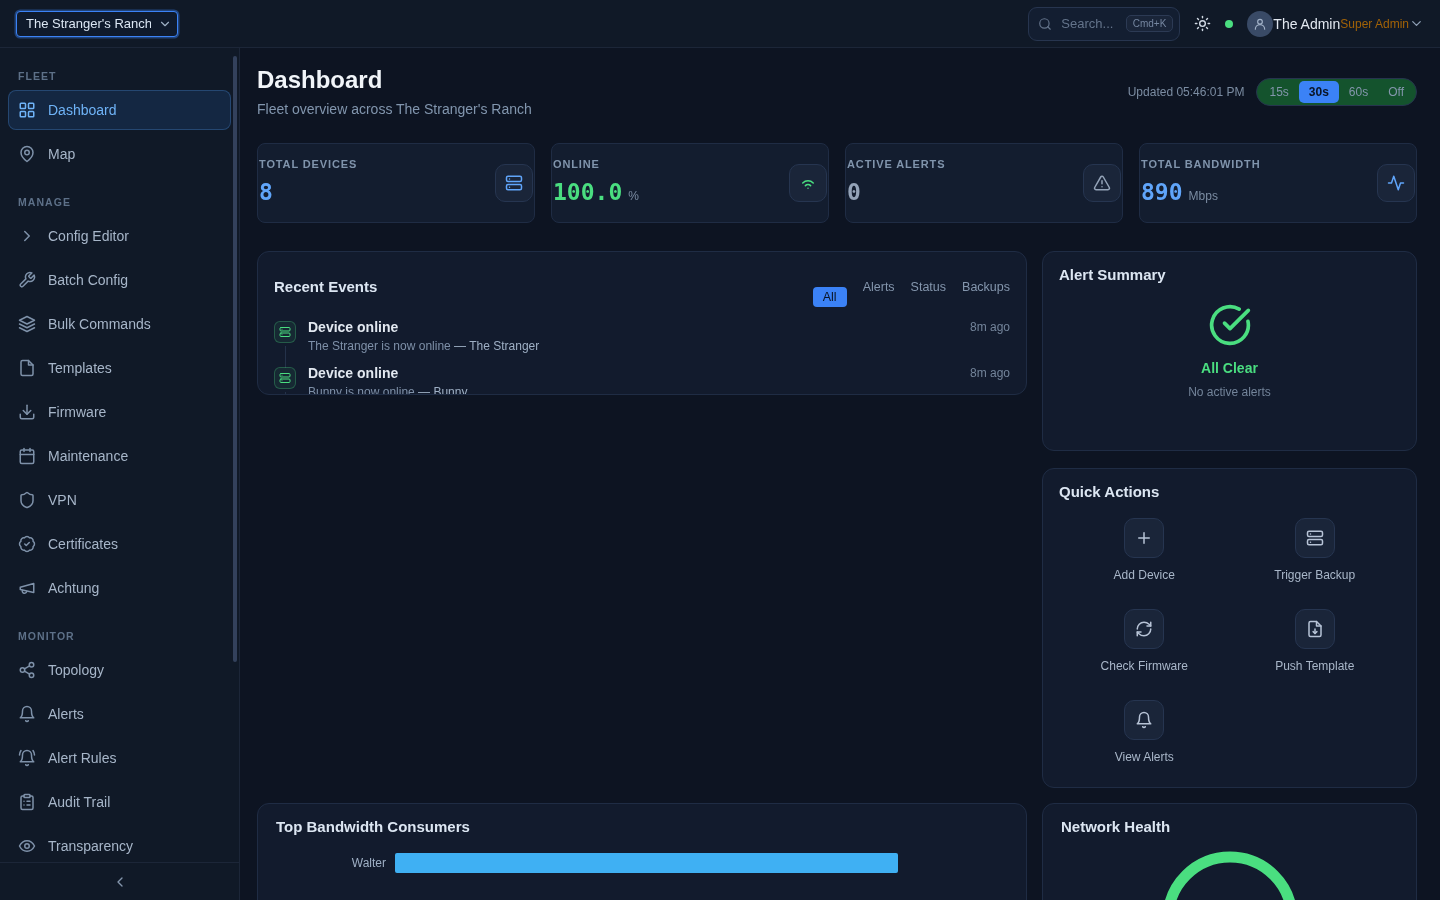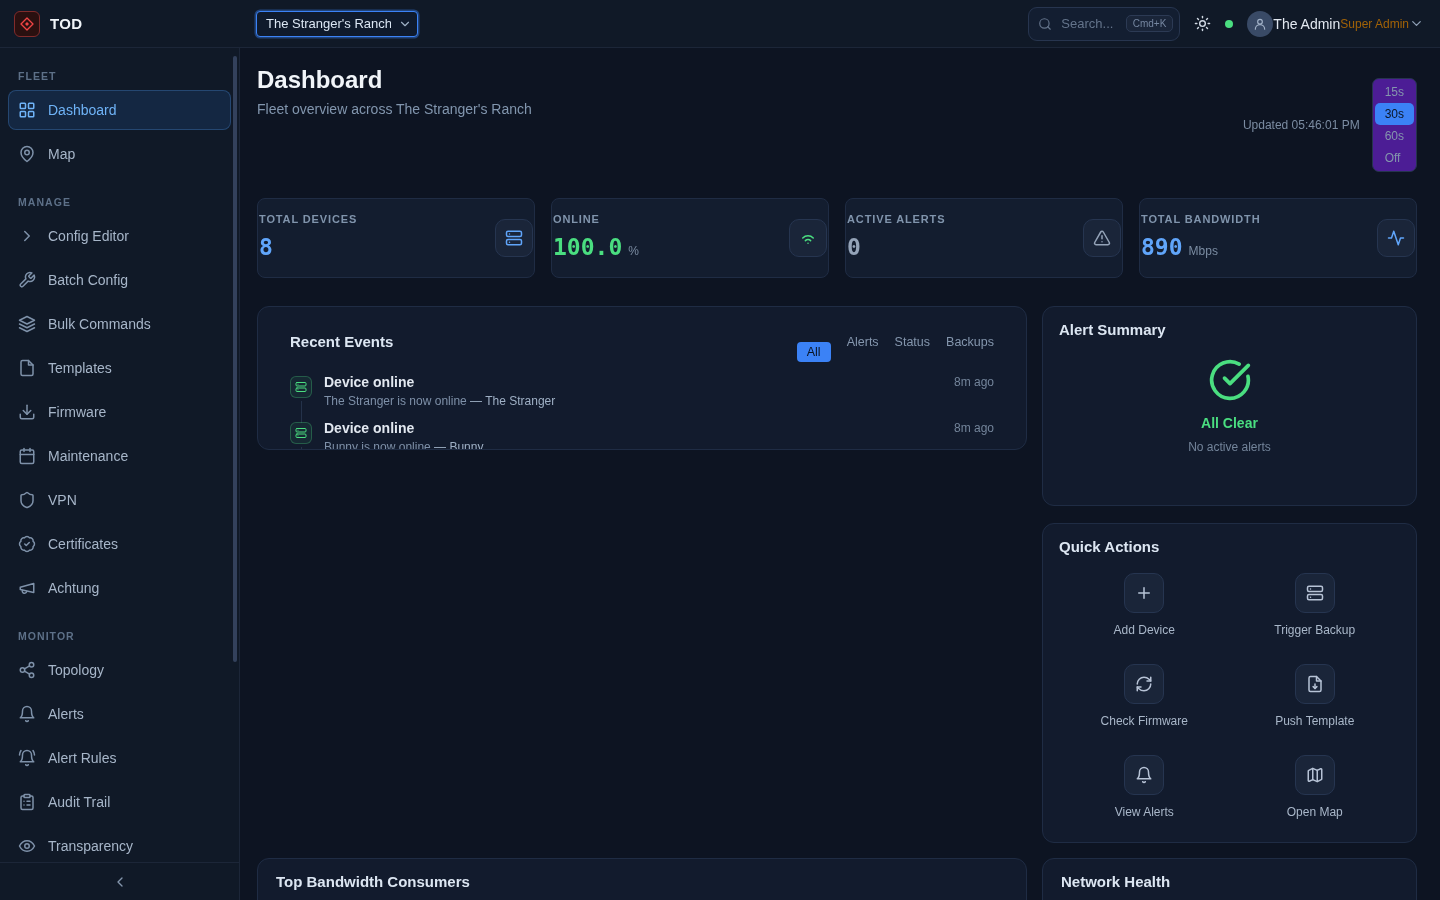--- a/index.html
+++ b/index.html
@@ -84,23 +84,23 @@
     display:flex; align-items:center; justify-content:center; color:#8496ad; cursor:pointer;
   }
 
   
   .main { flex:1; padding:14px 23px 0 17px; overflow:hidden; height:852px; }
   .page-head { display:flex; align-items:flex-start; }
   .page-title { font-size:24px; font-weight:700; margin:4px 0 7px; color:#f1f5f9; }
   .page-sub { margin:0; font-size:14px; color:#8296ae; }
   .head-right { margin-left:auto; display:flex; align-items:center; gap:12px; margin-top:16px; }
   .updated { font-size:12px; color:#7b8ca2; }
-  .segmented { display:flex; background:#4c1d95; border:1px solid #26344e; border-radius:7px; padding:2px;flex-direction:column; }
+  .segmented { display:flex; background:#14532d; border:1px solid #26344e; border-radius:14px; padding:2px; }
   .segment { font-size:12px; color:#8496ad; padding:4px 10px; border-radius:5px; cursor:pointer; }
-  .segment.active { background:#3b82f6; color:#0a1424; font-weight:400; }
+  .segment.active { background:#3b82f6; color:#0a1424; font-weight:700; }
 
   .stats-row { display:flex; gap:16px; margin-top:26px; }
   .stat-card {
     flex:1; height:80px; background:#131d2f; border:1px solid #1f2c44; border-radius:8px;
     padding:14px 1px; display:flex; justify-content:space-between;
   }
   .stat-label { font-size:11px; font-weight:700; letter-spacing:.08em; color:#8094ac; }
   .stat-value-row { margin-top:9px; display:flex; align-items:baseline; gap:6px; }
   .stat-value { font-family:"DejaVu Sans Mono",monospace; font-size:23px; font-weight:700; }
   .stat-unit { font-size:12px; color:#7b8ca2; }
@@ -109,21 +109,21 @@
     display:flex; align-items:center; justify-content:center; align-self:center;
   }
   .c-blue { color:#60a5fa; } .c-green { color:#4ade80; } .c-gray { color:#94a3b8; }
 
   .content-grid { display:flex; gap:15px; margin-top:28px; }
   .col-left { width:770px; flex-shrink:0; }
   .col-right { flex:1; }
   .panel { background:#121b2d; border:1px solid #1f2c44; border-radius:12px; }
   .panel-title { font-size:15px; font-weight:600; color:#dce6f2; }
 
-  .events-panel { height:144px; padding:14px 32px; overflow:hidden; }
+  .events-panel { height:144px; padding:14px 16px; overflow:hidden; }
   .events-head { display:flex; align-items:center; }
   .filters { margin-left:auto; display:flex; align-items:center; gap:16px; }
   .filter { font-size:12.5px; color:#8496ad; cursor:pointer; }
   .filter.active { background:#3b82f6; color:#0a1424; padding:3px 10px; border-radius:4px; font-weight:400;margin-top:21px; }
   .event-list { margin-top:12px; }
   .event { position:relative; padding-left:34px; padding-bottom:12px; }
   .event::before { content:""; position:absolute; left:11px; top:27px; bottom:-3px; width:1px; background:#24324a; }
   .event:last-child::before { bottom:4px; }
   .event-iconbox {
     position:absolute; left:0; top:2px; width:22px; height:22px; border-radius:6px;
@@ -158,29 +158,20 @@
   .bw-bar { height:20px; background:#3fb0f3; border-radius:2px; }
 
   .nh-panel { margin-top:15px; height:240px; padding:14px 18px; overflow:hidden; }
   .donut-wrap { display:flex; justify-content:center; margin-top:6px; }
   .donut-num { font-family:"DejaVu Sans Mono",monospace; font-weight:700; }
 </style>
 </head>
 <body>
 
 <div class="topbar">
-  <div class="topbar-brand">
-    <span class="logo-box">
-      <svg width="16" height="16" viewBox="0 0 24 24" fill="none" stroke="currentColor" stroke-width="2" stroke-linejoin="round">
-          <path d="M12 3l9 9-9 9-9-9z"></path>
-          <path d="M12 9l3 3-3 3-3-3z" fill="currentColor" stroke="none"></path>
-        </svg>
-    </span>
-    <span class="brand">TOD</span>
-  </div>
   <div class="topbar-content">
     <div class="select-wrap">
       <select class="fleet">
         <option>The Stranger's Ranch</option>
       </select>
       <span class="select-chevron">
         <svg width="14" height="14" viewBox="0 0 24 24" fill="none" stroke="currentColor" stroke-width="2" stroke-linecap="round" stroke-linejoin="round">
             <path d="m6 9 6 6 6-6"></path>
           </svg>
       </span>
@@ -617,30 +608,20 @@
             </div>
             <div class="qa">
               <span class="qa-iconbox">
                   <svg width="18" height="18" viewBox="0 0 24 24" fill="none" stroke="currentColor" stroke-width="2" stroke-linecap="round" stroke-linejoin="round">
                     <path d="M10.3 21a2 2 0 0 0 3.4 0"></path>
                     <path d="M6 8a6 6 0 0 1 12 0c0 7 3 9 3 9H3s3-2 3-9"></path>
                   </svg>
                 </span>
               <span class="qa-label">View Alerts</span>
             </div>
-            <div class="qa">
-              <span class="qa-iconbox">
-                  <svg width="18" height="18" viewBox="0 0 24 24" fill="none" stroke="currentColor" stroke-width="2" stroke-linecap="round" stroke-linejoin="round">
-                    <path d="M9 3.2 3.6 5.9A1 1 0 0 0 3 6.8v12.6a1 1 0 0 0 1.4.9L9 18.2l6 2.6 5.4-2.7a1 1 0 0 0 .6-.9V4.6a1 1 0 0 0-1.4-.9L15 5.8 9 3.2z"></path>
-                    <path d="M15 5.8v15"></path>
-                    <path d="M9 3.2v15"></path>
-                  </svg>
-                </span>
-              <span class="qa-label">Open Map</span>
-            </div>
           </div>
         </section>
 
         <section class="panel nh-panel">
           <span class="panel-title">Network Health</span>
           <div class="donut-wrap">
             <svg width="160" height="220" viewBox="0 0 160 220">
               <circle cx="80" cy="78" r="62" fill="none" stroke="#4ade80" stroke-width="11"></circle>
               <text class="donut-num" x="80" y="90" text-anchor="middle" font-size="30" fill="#4ade80" font-family="DejaVu Sans Mono, monospace">100</text>
             </svg>

